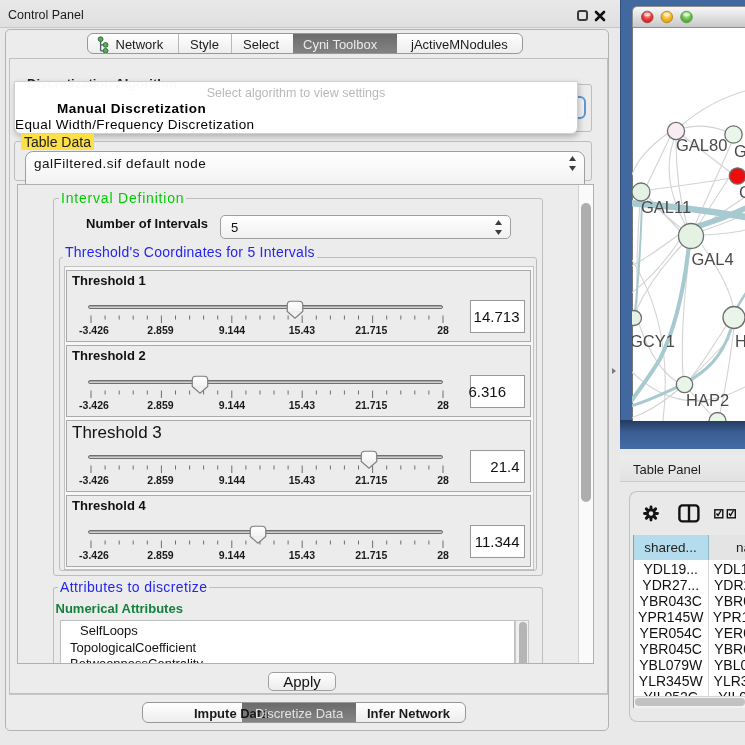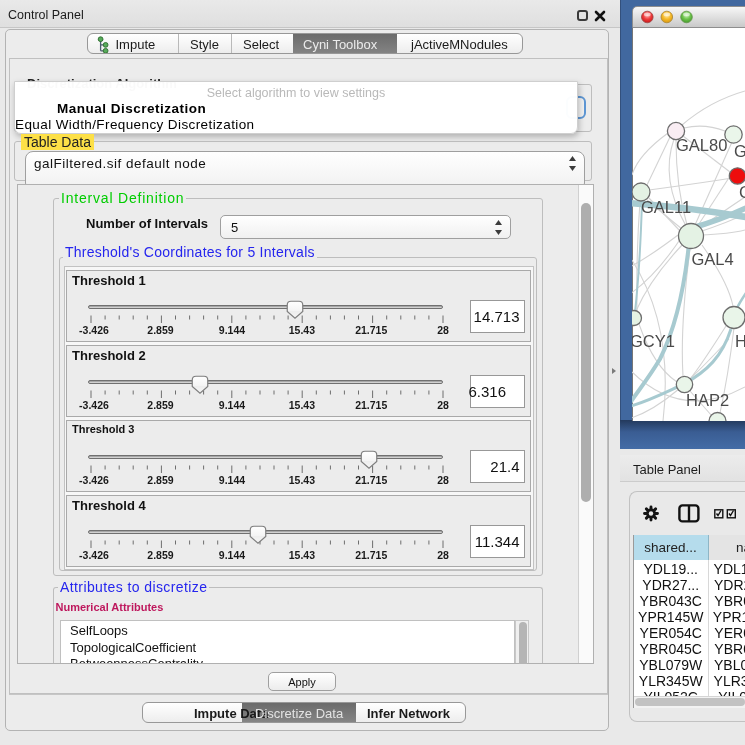--- a/index.html
+++ b/index.html
@@ -27,21 +27,21 @@
 
 <div class="abs" style="left:5px;top:29px;width:604px;height:702px;background:#ececec;border:1px solid #b3b3b3;border-radius:5px;"></div>
 
 <div class="abs" style="left:8.5px;top:58px;width:599px;height:636px;border:1px solid #c0c0c0;background:#ececec;"></div>
 
 <div class="abs" style="left:87px;top:32.5px;width:436px;height:21.5px;border:1px solid #989898;border-radius:6px;background:linear-gradient(#ffffff,#ededed);overflow:hidden;">
   <div class="abs" style="left:90px;top:0;width:1px;height:22px;background:#b9b9b9;"></div>
   <div class="abs" style="left:143px;top:0;width:1px;height:22px;background:#b9b9b9;"></div>
   <div class="abs" style="left:205px;top:0;width:1px;height:22px;background:#b9b9b9;"></div>
   <div class="abs" style="left:205px;top:0;width:104px;height:22px;background:linear-gradient(#6b6b6b,#878787);"></div>
-  <div class="abs" style="left:27.5px;top:3.5px;font-size:13px;color:#1a1a1a;">Impute</div>
+  <div class="abs" style="left:27.5px;top:3.5px;font-size:13px;color:#1a1a1a;">Network</div>
   <div class="abs" style="left:102px;top:3.5px;font-size:13px;color:#1a1a1a;">Style</div>
   <div class="abs" style="left:155px;top:3.5px;font-size:13px;color:#1a1a1a;">Select</div>
   <div class="abs" style="left:215px;top:3.5px;font-size:13px;color:#ebebeb;">Cyni Toolbox</div>
   <div class="abs" style="left:323px;top:3.5px;font-size:13px;color:#1a1a1a;">jActiveMNodules</div>
   <svg class="abs" style="left:9px;top:2.5px;" width="14" height="18" viewBox="0 0 14 18">
     <path d="M3.6 3.2 L3.6 14.8 M3.6 8.9 L8.6 8.9 M3.6 14.8 L8.6 14.8" stroke="#4d5d6e" stroke-width="1.3" fill="none"></path>
     <circle cx="3.6" cy="3.2" r="2.4" fill="#57ab5a" stroke="#2c6b2f" stroke-width="0.9"></circle>
     <circle cx="8.6" cy="8.9" r="2.4" fill="#57ab5a" stroke="#2c6b2f" stroke-width="0.9"></circle>
     <circle cx="8.6" cy="14.8" r="2.4" fill="#57ab5a" stroke="#2c6b2f" stroke-width="0.9"></circle>
   </svg>
@@ -110,21 +110,21 @@
     <div style="position:absolute;left:197.0px;top:399.2px;width:70px;text-align:center;font-size:10.5px;font-weight:bold;color:#1a1a1a;">9.144</div>
     <div style="position:absolute;left:266.9px;top:399.2px;width:70px;text-align:center;font-size:10.5px;font-weight:bold;color:#1a1a1a;">15.43</div>
     <div style="position:absolute;left:336.2px;top:399.2px;width:70px;text-align:center;font-size:10.5px;font-weight:bold;color:#1a1a1a;">21.715</div>
     <div style="position:absolute;left:408.0px;top:399.2px;width:70px;text-align:center;font-size:10.5px;font-weight:bold;color:#1a1a1a;">28</div>
     <div style="position:absolute;left:470px;top:375px;width:55px;height:33px;border:1px solid #989898;background:#fff;font-size:15px;color:#111;display:flex;align-items:center;justify-content:flex-end;padding-right:18px;">6.316</div>
     <svg style="position:absolute;left:0;top:0;overflow:visible;" width="1" height="1">
       <path d="M 91.0 390.5 L 91.0 398 M 105.1 390.5 L 105.1 394.5 M 119.2 390.5 L 119.2 394.5 M 133.2 390.5 L 133.2 394.5 M 147.3 390.5 L 147.3 394.5 M 161.4 390.5 L 161.4 398 M 175.5 390.5 L 175.5 394.5 M 189.6 390.5 L 189.6 394.5 M 203.6 390.5 L 203.6 394.5 M 217.7 390.5 L 217.7 394.5 M 231.8 390.5 L 231.8 398 M 245.9 390.5 L 245.9 394.5 M 260.0 390.5 L 260.0 394.5 M 274.0 390.5 L 274.0 394.5 M 288.1 390.5 L 288.1 394.5 M 302.2 390.5 L 302.2 398 M 316.3 390.5 L 316.3 394.5 M 330.4 390.5 L 330.4 394.5 M 344.4 390.5 L 344.4 394.5 M 358.5 390.5 L 358.5 394.5 M 372.6 390.5 L 372.6 398 M 386.7 390.5 L 386.7 394.5 M 400.8 390.5 L 400.8 394.5 M 414.8 390.5 L 414.8 394.5 M 428.9 390.5 L 428.9 394.5 M 443.0 390.5 L 443.0 398" stroke="#6e6e6e" stroke-width="1"></path>
       <path d="M 192.25 380.0 Q 192.25 376.25 196.0 376.25 L 204.0 376.25 Q 207.75 376.25 207.75 380.0 L 207.75 386.5 L 200 393.3 L 192.25 386.5 Z" fill="url(#thg)" stroke="#7e7e7e" stroke-width="1.2"></path>
     </svg>
     <div style="position:absolute;left:65.5px;top:420px;width:465px;height:71.5px;border:1px solid #a9a9a9;background:#ececec;"></div>
-    <div style="position:absolute;left:72px;top:422.5px;font-size:11px;font-weight:bold;color:#111;">Threshold 3</div>
+    <div style="position:absolute;left:72px;top:422.5px;font-size:17px;font-weight:normal;color:#111;">Threshold 3</div>
     <div style="position:absolute;left:88px;top:454.5px;width:355px;height:4px;border:1px solid #707070;border-radius:3px;background:linear-gradient(#8f8f8f,#c3c3c3 55%,#e2e2e2);"></div>
     <div style="position:absolute;left:59.0px;top:474.2px;width:70px;text-align:center;font-size:10.5px;font-weight:bold;color:#1a1a1a;">-3.426</div>
     <div style="position:absolute;left:125.5px;top:474.2px;width:70px;text-align:center;font-size:10.5px;font-weight:bold;color:#1a1a1a;">2.859</div>
     <div style="position:absolute;left:197.0px;top:474.2px;width:70px;text-align:center;font-size:10.5px;font-weight:bold;color:#1a1a1a;">9.144</div>
     <div style="position:absolute;left:266.9px;top:474.2px;width:70px;text-align:center;font-size:10.5px;font-weight:bold;color:#1a1a1a;">15.43</div>
     <div style="position:absolute;left:336.2px;top:474.2px;width:70px;text-align:center;font-size:10.5px;font-weight:bold;color:#1a1a1a;">21.715</div>
     <div style="position:absolute;left:408.0px;top:474.2px;width:70px;text-align:center;font-size:10.5px;font-weight:bold;color:#1a1a1a;">28</div>
     <div style="position:absolute;left:470px;top:450px;width:55px;height:33px;border:1px solid #989898;background:#fff;font-size:15px;color:#111;display:flex;align-items:center;justify-content:flex-end;padding-right:4.5px;">21.4</div>
     <svg style="position:absolute;left:0;top:0;overflow:visible;" width="1" height="1">
       <path d="M 91.0 465.5 L 91.0 473 M 105.1 465.5 L 105.1 469.5 M 119.2 465.5 L 119.2 469.5 M 133.2 465.5 L 133.2 469.5 M 147.3 465.5 L 147.3 469.5 M 161.4 465.5 L 161.4 473 M 175.5 465.5 L 175.5 469.5 M 189.6 465.5 L 189.6 469.5 M 203.6 465.5 L 203.6 469.5 M 217.7 465.5 L 217.7 469.5 M 231.8 465.5 L 231.8 473 M 245.9 465.5 L 245.9 469.5 M 260.0 465.5 L 260.0 469.5 M 274.0 465.5 L 274.0 469.5 M 288.1 465.5 L 288.1 469.5 M 302.2 465.5 L 302.2 473 M 316.3 465.5 L 316.3 469.5 M 330.4 465.5 L 330.4 469.5 M 344.4 465.5 L 344.4 469.5 M 358.5 465.5 L 358.5 469.5 M 372.6 465.5 L 372.6 473 M 386.7 465.5 L 386.7 469.5 M 400.8 465.5 L 400.8 469.5 M 414.8 465.5 L 414.8 469.5 M 428.9 465.5 L 428.9 469.5 M 443.0 465.5 L 443.0 473" stroke="#6e6e6e" stroke-width="1"></path>
@@ -140,30 +140,30 @@
     <div style="position:absolute;left:336.2px;top:549.2px;width:70px;text-align:center;font-size:10.5px;font-weight:bold;color:#1a1a1a;">21.715</div>
     <div style="position:absolute;left:408.0px;top:549.2px;width:70px;text-align:center;font-size:10.5px;font-weight:bold;color:#1a1a1a;">28</div>
     <div style="position:absolute;left:470px;top:525px;width:55px;height:33px;border:1px solid #989898;background:#fff;font-size:15px;color:#111;display:flex;align-items:center;justify-content:flex-end;padding-right:4.5px;">11.344</div>
     <svg style="position:absolute;left:0;top:0;overflow:visible;" width="1" height="1">
       <path d="M 91.0 540.5 L 91.0 548 M 105.1 540.5 L 105.1 544.5 M 119.2 540.5 L 119.2 544.5 M 133.2 540.5 L 133.2 544.5 M 147.3 540.5 L 147.3 544.5 M 161.4 540.5 L 161.4 548 M 175.5 540.5 L 175.5 544.5 M 189.6 540.5 L 189.6 544.5 M 203.6 540.5 L 203.6 544.5 M 217.7 540.5 L 217.7 544.5 M 231.8 540.5 L 231.8 548 M 245.9 540.5 L 245.9 544.5 M 260.0 540.5 L 260.0 544.5 M 274.0 540.5 L 274.0 544.5 M 288.1 540.5 L 288.1 544.5 M 302.2 540.5 L 302.2 548 M 316.3 540.5 L 316.3 544.5 M 330.4 540.5 L 330.4 544.5 M 344.4 540.5 L 344.4 544.5 M 358.5 540.5 L 358.5 544.5 M 372.6 540.5 L 372.6 548 M 386.7 540.5 L 386.7 544.5 M 400.8 540.5 L 400.8 544.5 M 414.8 540.5 L 414.8 544.5 M 428.9 540.5 L 428.9 544.5 M 443.0 540.5 L 443.0 548" stroke="#6e6e6e" stroke-width="1"></path>
       <path d="M 250.25 530.0 Q 250.25 526.25 254.0 526.25 L 262.0 526.25 Q 265.75 526.25 265.75 530.0 L 265.75 536.5 L 258 543.3 L 250.25 536.5 Z" fill="url(#thg)" stroke="#7e7e7e" stroke-width="1.2"></path>
     </svg>
 
 <div class="abs" style="left:53px;top:587px;width:490px;height:76px;border:1px solid #bdbdbd;border-bottom:none;border-radius:3px 3px 0 0;"></div>
 <div class="abs" style="left:58px;top:579px;font-size:14px;letter-spacing:0.4px;color:#2525ee;background:#ececec;padding:0 2px;">Attributes to discretize</div>
-<div class="abs" style="left:55.5px;top:600.5px;font-size:11px;font-weight:bold;color:#be185d;">Numerical Attributes</div>
+<div class="abs" style="left:55.5px;top:600.5px;font-size:13px;font-weight:bold;color:#15803d;">Numerical Attributes</div>
 <div class="abs" style="left:60px;top:620px;width:455px;height:43px;border:1px solid #c0c0c0;border-bottom:none;background:#fff;overflow:hidden;">
-  <div class="abs" style="left:9px;top:2px;font-size:13px;color:#111;text-align:right;">SelfLoops</div>
+  <div class="abs" style="left:19px;top:2px;font-size:13px;color:#111;text-align:right;">SelfLoops</div>
   <div class="abs" style="left:9px;top:18.5px;font-size:13px;color:#111;">TopologicalCoefficient</div>
   <div class="abs" style="left:9px;top:35px;font-size:13px;color:#111;">BetweennessCentrality</div>
 </div>
 <div class="abs" style="left:515px;top:620px;width:14px;height:43px;background:#efefef;border:1px solid #c8c8c8;border-bottom:none;"></div>
 <div class="abs" style="left:518.5px;top:621.5px;width:8px;height:42px;background:#b5b5b5;border-radius:4px 4px 0 0;"></div>
 
-<div class="abs" style="left:268px;top:671.5px;width:68px;height:19px;border:1px solid #9f9f9f;border-radius:5px;background:linear-gradient(#ffffff,#ececec);text-align:center;font-size:11px;color:#111;line-height:18px;">Apply</div>
+<div class="abs" style="left:268px;top:671.5px;width:68px;height:19px;border:1px solid #9f9f9f;border-radius:5px;background:linear-gradient(#ffffff,#ececec);text-align:center;font-size:15px;color:#111;line-height:18px;">Apply</div>
 
 <div class="abs" style="left:8.5px;top:694px;width:599px;height:1px;background:#c6c6c6;"></div>
 
 <div class="abs" style="left:142px;top:702px;width:324px;height:21px;border:1px solid #989898;border-radius:6px;background:linear-gradient(#ffffff,#ededed);overflow:hidden;">
   <div class="abs" style="left:99px;top:0;width:114px;height:21px;background:linear-gradient(#6b6b6b,#878787);"></div>
   <div class="abs" style="left:13px;top:3px;font-size:13px;font-weight:bold;color:#1a1a1a;padding-left:38px;">Impute Data</div>
   <div class="abs" style="left:112px;top:3px;font-size:13px;color:#e3e3e3;">Discretize Data</div>
   <div class="abs" style="left:224px;top:3px;font-size:13px;font-weight:bold;color:#1a1a1a;">Infer Network</div>
 </div>
 

